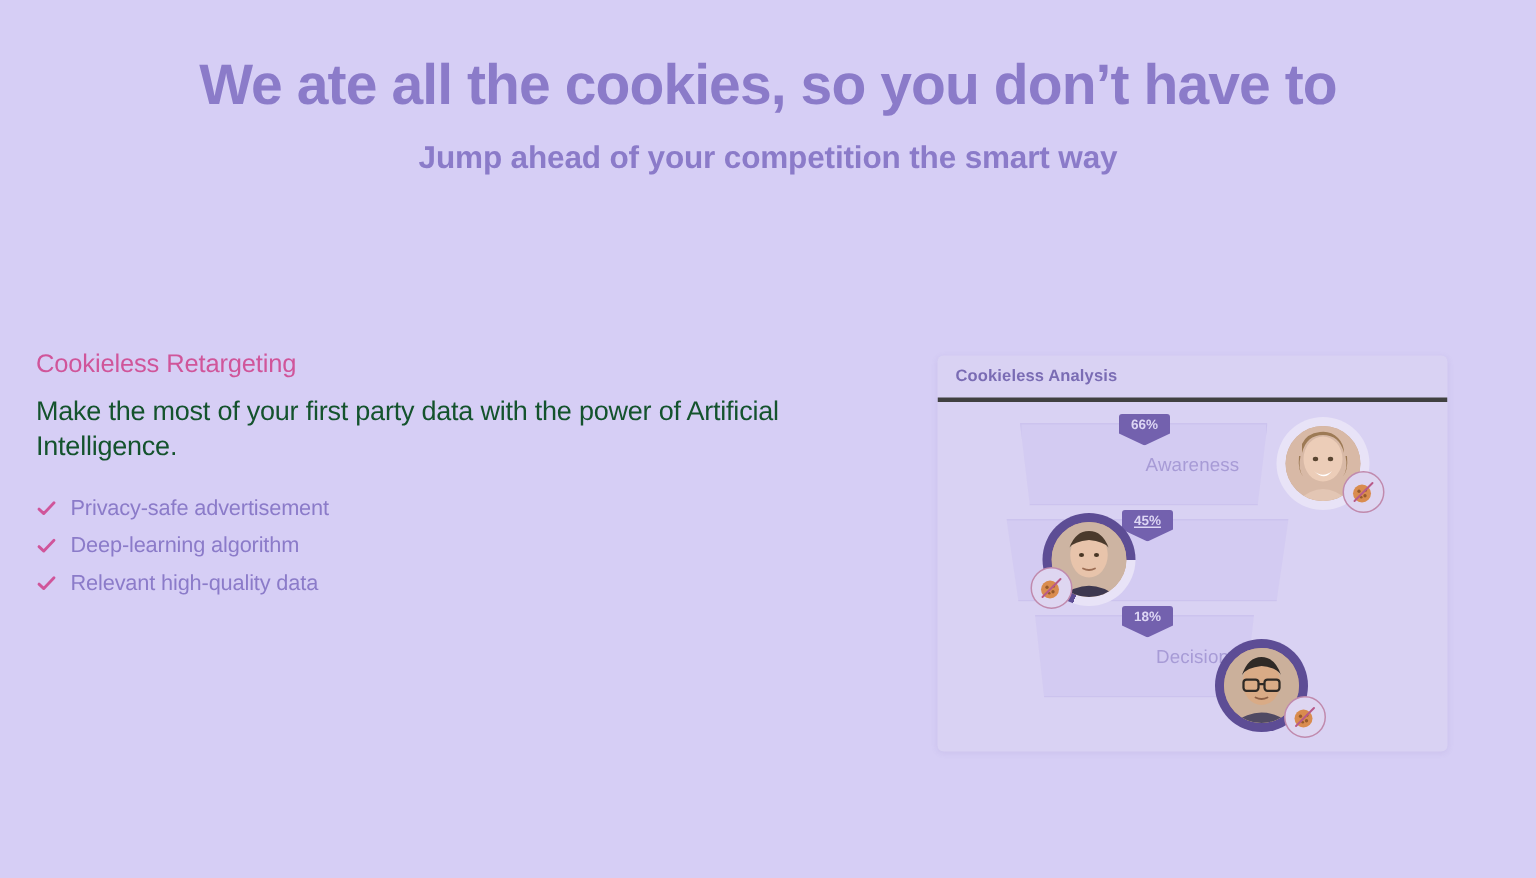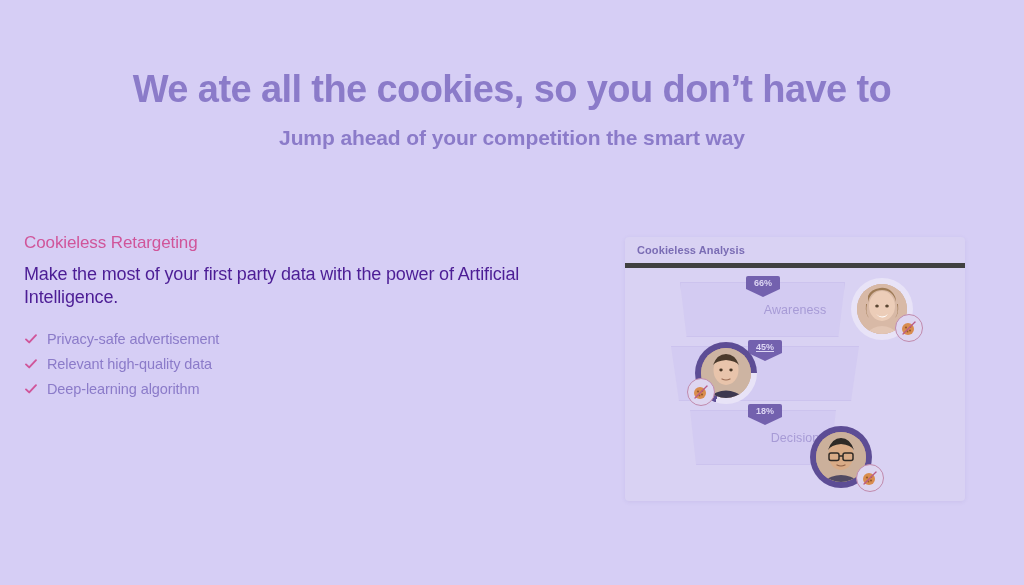--- a/index.html
+++ b/index.html
@@ -16,21 +16,20 @@
     position: relative;
   }
 
   
   .hero {
     position: absolute;
     top: 36px;
     left: 0;
     width: 1024px;
     text-align: center;
-    margin-top: 32px;
   }
   .hero-title {
     font-size: 38px;
     font-weight: bold;
     color: #8b7bc9;
     letter-spacing: -0.6px;
     line-height: 1.15;
     margin: 0;
   }
   .hero-subtitle {
@@ -59,21 +58,21 @@
     font-size: 41px;
     font-weight: bold;
     color: #8b7bc9;
     line-height: 1.06;
     letter-spacing: -0.9px;
     margin: 0 0 16px 0;
     max-width: 430px;
   }
   .subcopy {
     font-size: 18px;
-    color: #4c1d95;
+    color: #14532d;
     line-height: 1.28;
     margin: 0 0 22px 0;
     max-width: 500px;
     letter-spacing: -0.15px;
   }
   .feature-list {
     list-style: none;
     margin: 0;
     padding: 0;
   }
@@ -105,21 +104,21 @@
     background: #d9d2f3;
     border-radius: 4px;
     box-shadow: 0 1px 4px rgba(110, 90, 170, 0.10);
     overflow: hidden;
   }
   .card-header {
     height: 31px;
     display: flex;
     align-items: center;
     padding-left: 12px;
-    border-bottom: 5px solid #404040;
+    border-bottom: 3px solid #404040;
     box-sizing: border-box;
   }
   .card-title {
     font-size: 11px;
     font-weight: bold;
     color: #7a6cb4;
     letter-spacing: 0.1px;
   }
   .card-body {
     position: relative;
@@ -250,29 +249,29 @@
           </svg>
       </span>
       <span class="feature-label">Privacy-safe advertisement</span>
     </li>
     <li class="feature-item">
       <span class="check-icon-wrap">
         <svg class="check-icon" viewBox="0 0 14 14">
             <path d="M2 7.4 L5.2 10.4 L12 3.2" fill="none" stroke="#d0559a" stroke-width="1.9" stroke-linecap="round" stroke-linejoin="round"></path>
           </svg>
       </span>
-      <span class="feature-label">Relevant high-quality data</span>
+      <span class="feature-label">Deep-learning algorithm</span>
     </li>
     <li class="feature-item">
       <span class="check-icon-wrap">
         <svg class="check-icon" viewBox="0 0 14 14">
             <path d="M2 7.4 L5.2 10.4 L12 3.2" fill="none" stroke="#d0559a" stroke-width="1.9" stroke-linecap="round" stroke-linejoin="round"></path>
           </svg>
       </span>
-      <span class="feature-label">Deep-learning algorithm</span>
+      <span class="feature-label">Relevant high-quality data</span>
     </li>
   </ul>
 </div>
 
 <div class="analysis-card">
 
   <div class="card-header">
     <span class="card-title">Cookieless Analysis</span>
   </div>
 

